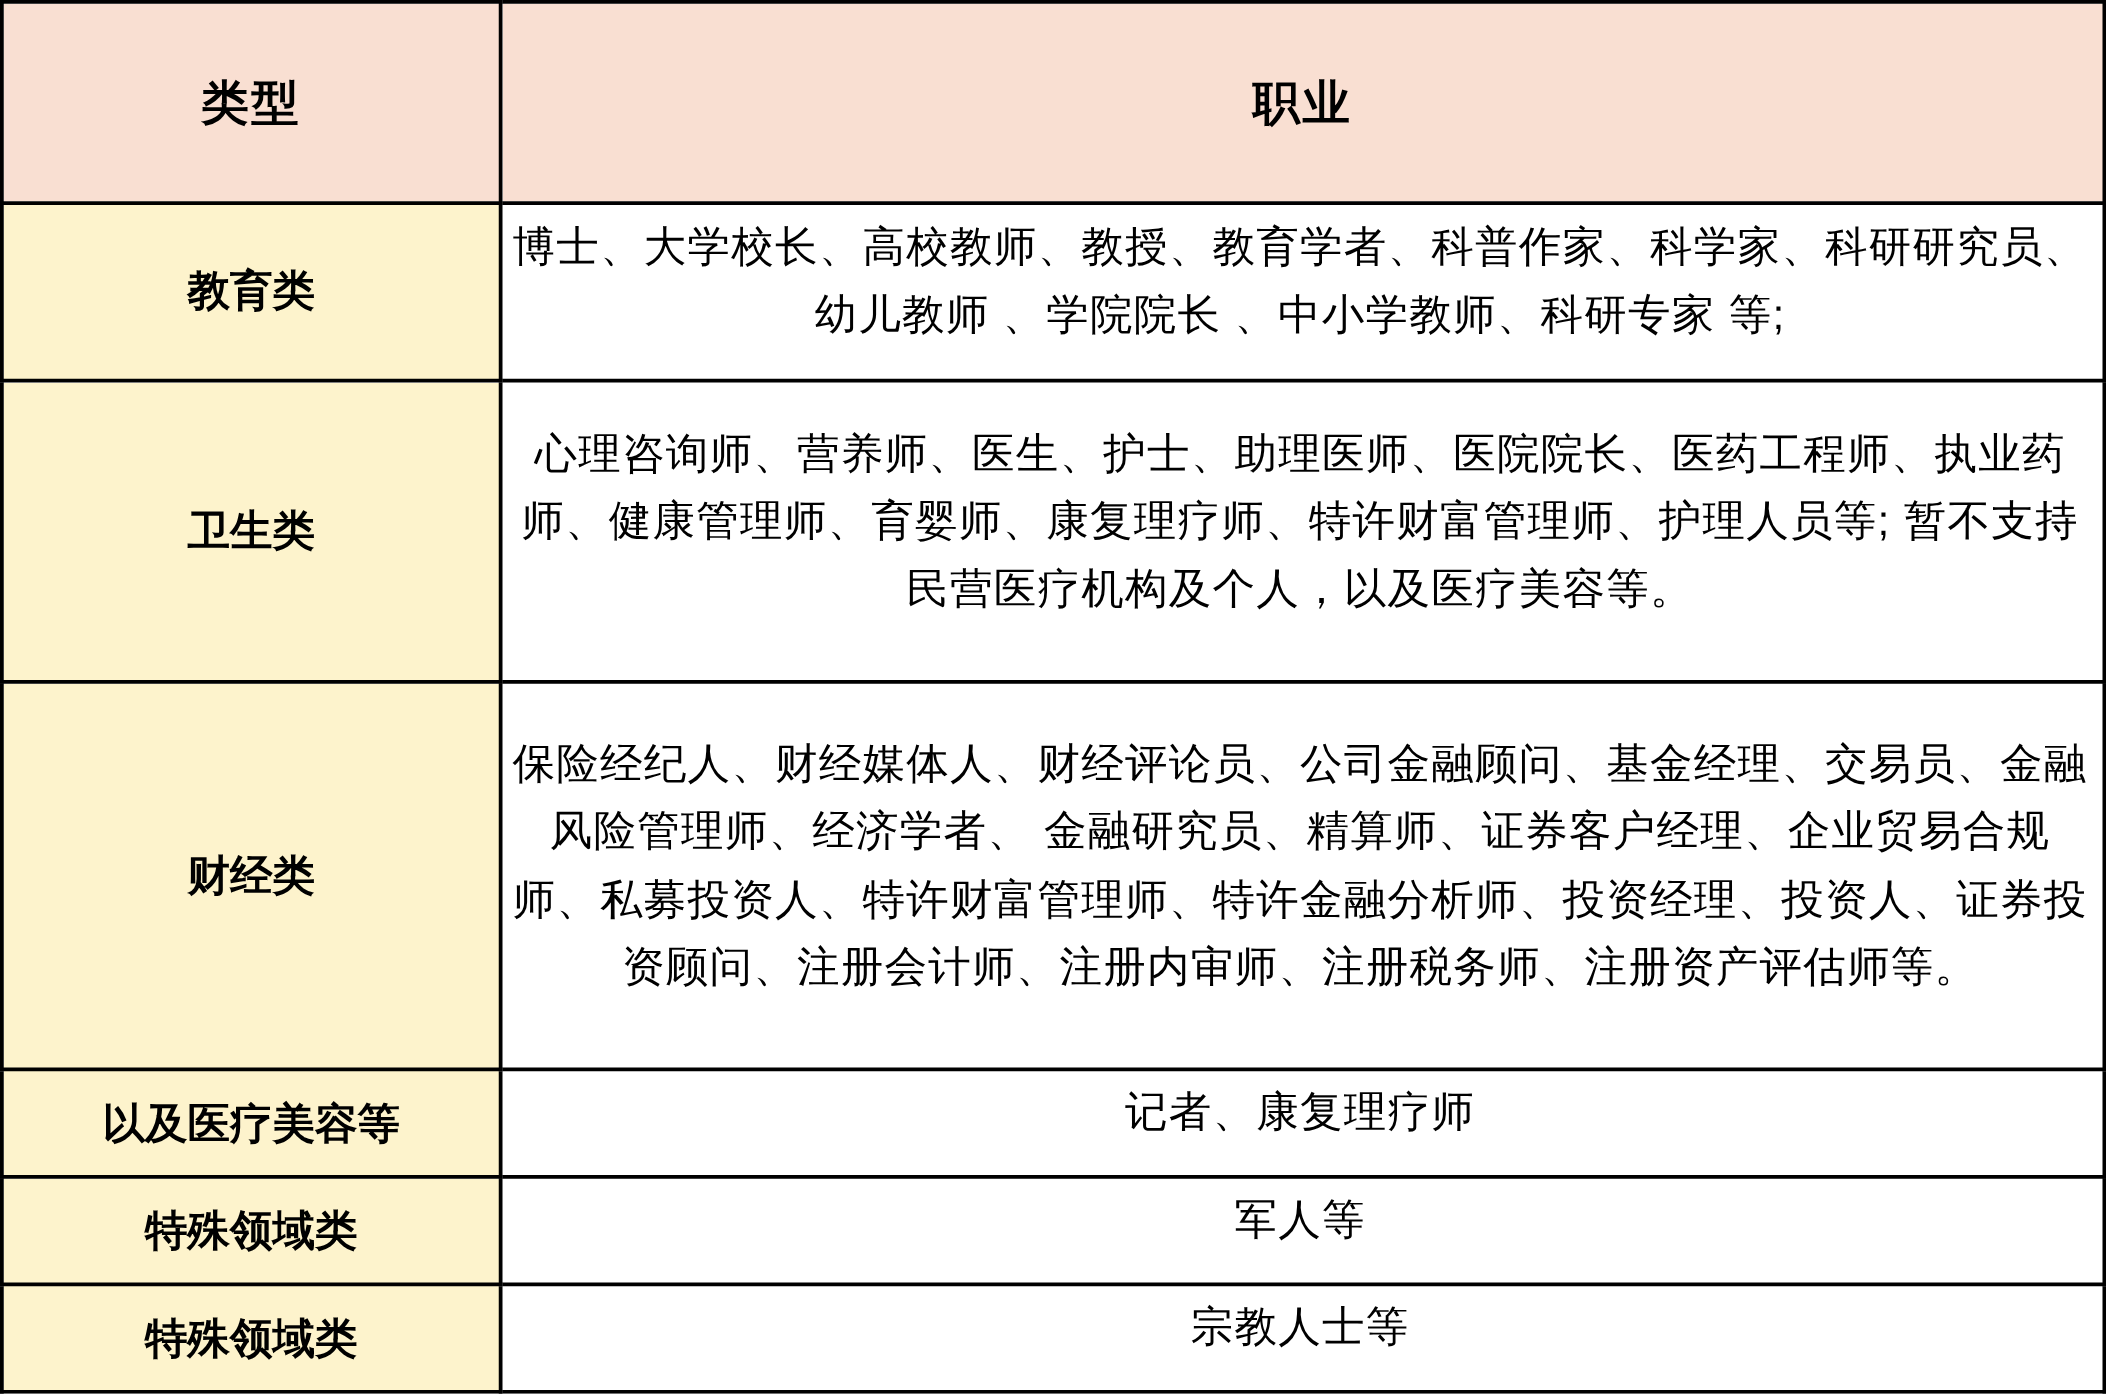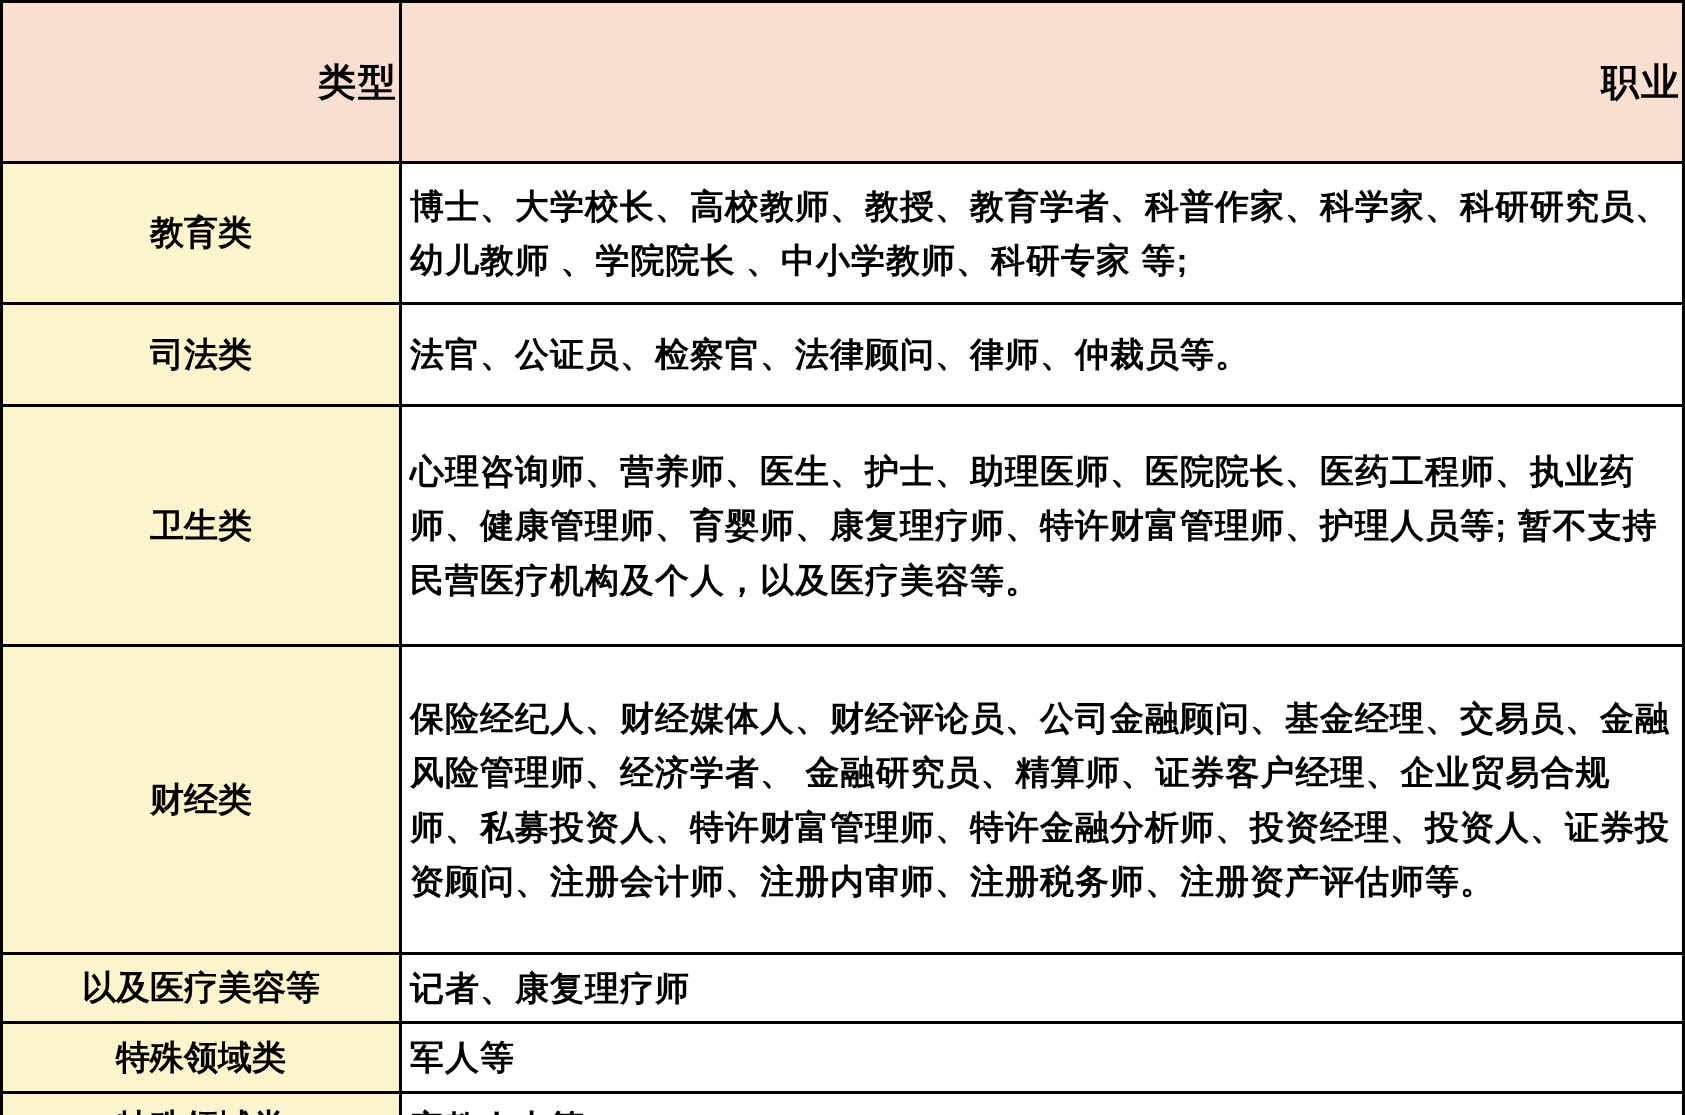--- a/index.html
+++ b/index.html
@@ -24,35 +24,35 @@
   table.occupation-table th,
   table.occupation-table td{
     border:3px solid var(--border);
     vertical-align:middle;
     overflow:hidden;
   }
   col.c-type{width:399px;}
   th{
     background:var(--header-bg);
     font-size:38px;font-weight:bold;
-    text-align:right;
+    text-align:center;
     letter-spacing:2px;
   }
   td.type-cell{
     background:var(--type-bg);
     font-size:34px;font-weight:bold;
     text-align:center;
     padding:2px 6px;
     margin-top:24px;
   }
   td.occ-cell{
     background:var(--occ-bg);
-    font-size:34px;font-weight:bold;
-    text-align:left;
-    padding:6px 12px 6px 8px;
+    font-size:34px;font-weight:normal;
+    text-align:center;
+    padding:6px 12px 22px 8px;
     line-height:1.6;
     letter-spacing:1px;
     word-break:break-all;
   }
   tr.hdr-row{height:161px;}
   tr.row-education{height:141px;}
   tr.row-judicial{height:102px;}
   tr.row-health{height:240px;}
   tr.row-finance{height:308px;}
   tr.row-professional{height:56px;}
@@ -71,24 +71,20 @@
     <tr class="hdr-row">
       <th>类型</th>
       <th>职业</th>
     </tr>
   </thead>
   <tbody>
     <tr class="row-education">
       <td class="type-cell">教育类</td>
       <td class="occ-cell">博士、大学校长、高校教师、教授、教育学者、科普作家、科学家、科研研究员、幼儿教师 、学院院长 、中小学教师、科研专家 等;</td>
     </tr>
-    <tr class="row-judicial">
-      <td class="type-cell">司法类</td>
-      <td class="occ-cell">法官、公证员、检察官、法律顾问、律师、仲裁员等。</td>
-    </tr>
     <tr class="row-health">
       <td class="type-cell">卫生类</td>
       <td class="occ-cell">心理咨询师、营养师、医生、护士、助理医师、医院院长、医药工程师、执业药师、健康管理师、育婴师、康复理疗师、特许财富管理师、护理人员等; 暂不支持民营医疗机构及个人，以及医疗美容等。</td>
     </tr>
     <tr class="row-finance">
       <td class="type-cell">财经类</td>
       <td class="occ-cell">保险经纪人、财经媒体人、财经评论员、公司金融顾问、基金经理、交易员、金融风险管理师、经济学者、 金融研究员、精算师、证券客户经理、企业贸易合规师、私募投资人、特许财富管理师、特许金融分析师、投资经理、投资人、证券投资顾问、注册会计师、注册内审师、注册税务师、注册资产评估师等。</td>
     </tr>
     <tr class="row-professional">
       <td class="type-cell">以及医疗美容等</td>

